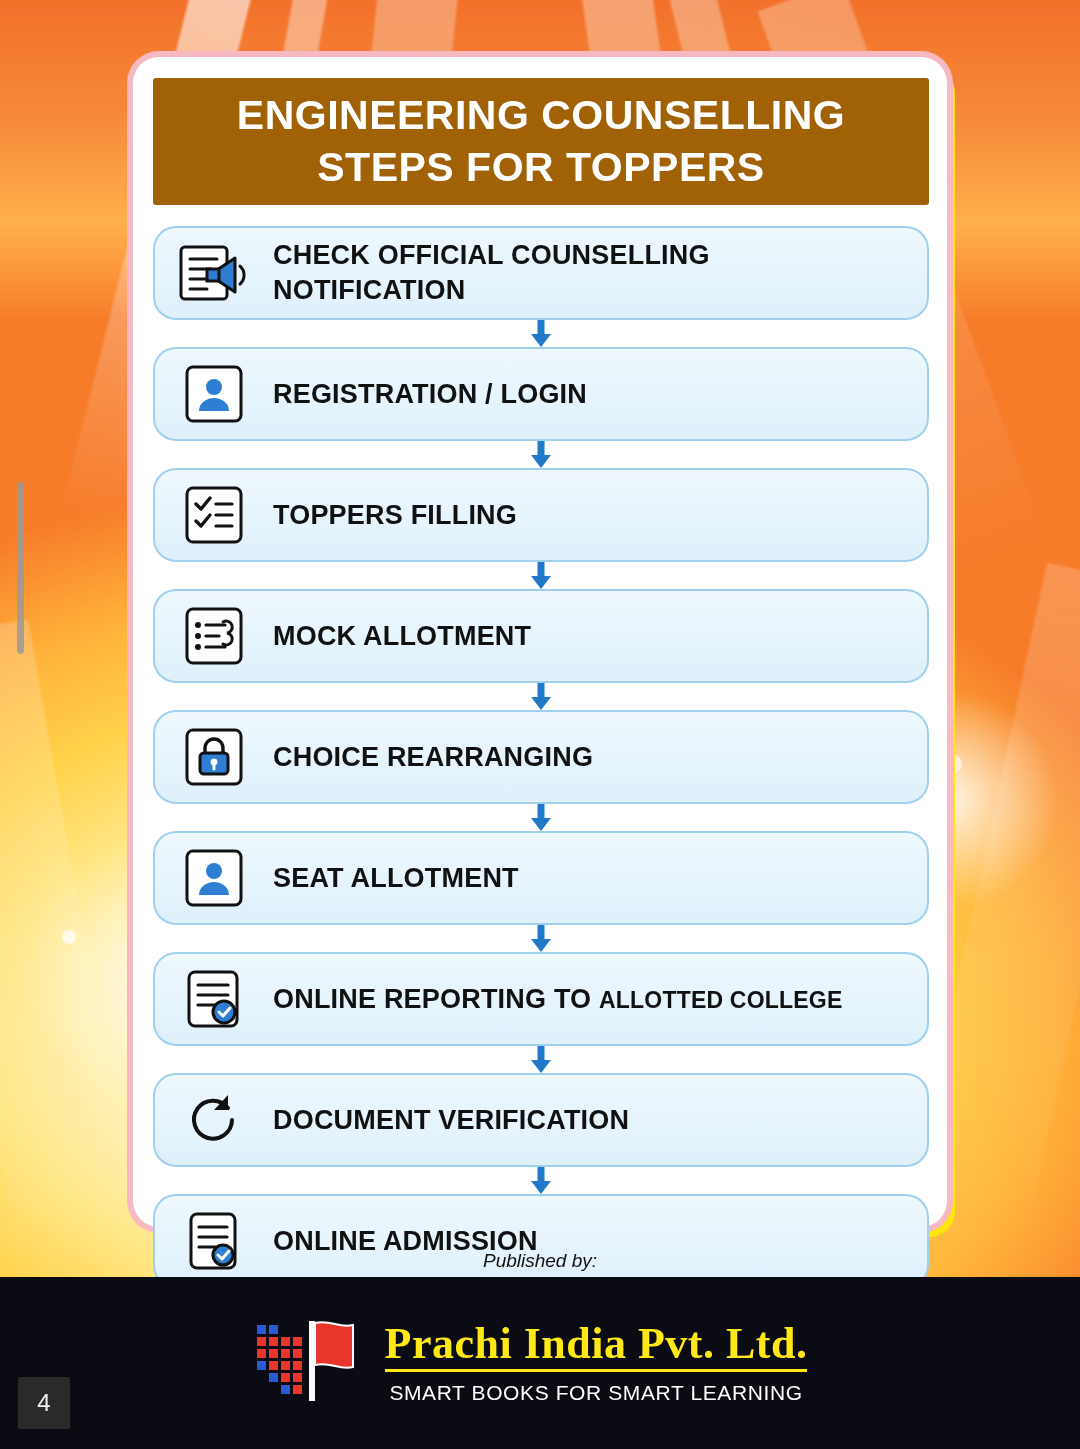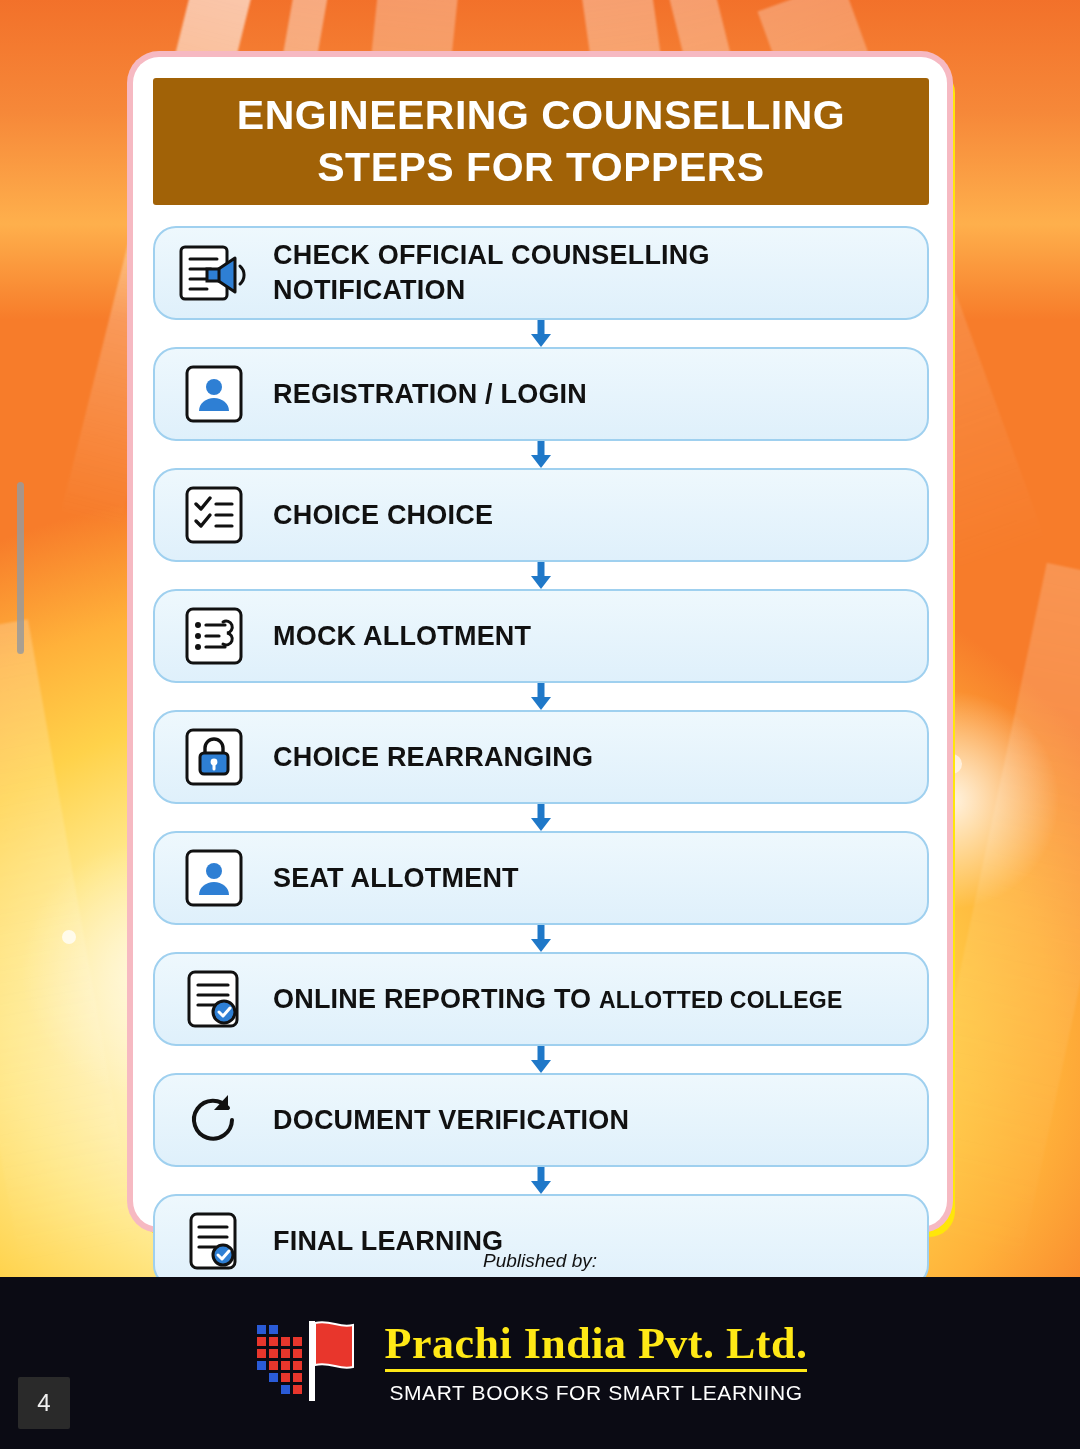--- a/index.html
+++ b/index.html
@@ -305,21 +305,21 @@
         <div class="icon-wrap">
           <svg width="62" height="62" viewBox="0 0 62 62">
             <rect x="4" y="4" width="54" height="54" rx="6" fill="#ffffff" stroke="#111" stroke-width="3"></rect>
             <path d="M13 20 l5 5 l9 -11" fill="none" stroke="#111" stroke-width="3.4" stroke-linecap="round" stroke-linejoin="round"></path>
             <path d="M13 37 l5 5 l9 -11" fill="none" stroke="#111" stroke-width="3.4" stroke-linecap="round" stroke-linejoin="round"></path>
             <line x1="33" y1="20" x2="49" y2="20" stroke="#111" stroke-width="3.2" stroke-linecap="round"></line>
             <line x1="33" y1="31" x2="49" y2="31" stroke="#111" stroke-width="3.2" stroke-linecap="round"></line>
             <line x1="33" y1="42" x2="49" y2="42" stroke="#111" stroke-width="3.2" stroke-linecap="round"></line>
           </svg>
         </div>
-        <div class="label">CHOICE CHOICE</div>
+        <div class="label">TOPPERS FILLING</div>
       </div>
 
       <div class="connector">
         <svg width="22" height="27" viewBox="0 0 22 27">
             <path d="M11 0 L11 16" stroke="#1f78c8" stroke-width="7"></path>
             <path d="M1 14 L21 14 L11 27 Z" fill="#1f78c8"></path>
           </svg>
       </div>
 
       <div class="step">
@@ -427,21 +427,21 @@
         <div class="icon-wrap">
           <svg width="62" height="62" viewBox="0 0 62 62">
             <rect x="8" y="4" width="44" height="54" rx="6" fill="#ffffff" stroke="#111" stroke-width="3"></rect>
             <line x1="16" y1="17" x2="44" y2="17" stroke="#111" stroke-width="3.2" stroke-linecap="round"></line>
             <line x1="16" y1="27" x2="44" y2="27" stroke="#111" stroke-width="3.2" stroke-linecap="round"></line>
             <line x1="16" y1="37" x2="33" y2="37" stroke="#111" stroke-width="3.2" stroke-linecap="round"></line>
             <circle cx="40" cy="45" r="10" fill="#2e7fd4" stroke="#111" stroke-width="3"></circle>
             <path d="M35 45 l4 4 l7 -8" fill="none" stroke="#ffffff" stroke-width="3" stroke-linecap="round" stroke-linejoin="round"></path>
           </svg>
         </div>
-        <div class="label">FINAL LEARNING</div>
+        <div class="label">ONLINE ADMISSION</div>
       </div>
 
     </div>
   </div>
 
   <div class="published">Published by:</div>
 
   <div class="footer">
     <div class="footer-inner">
       <div>

